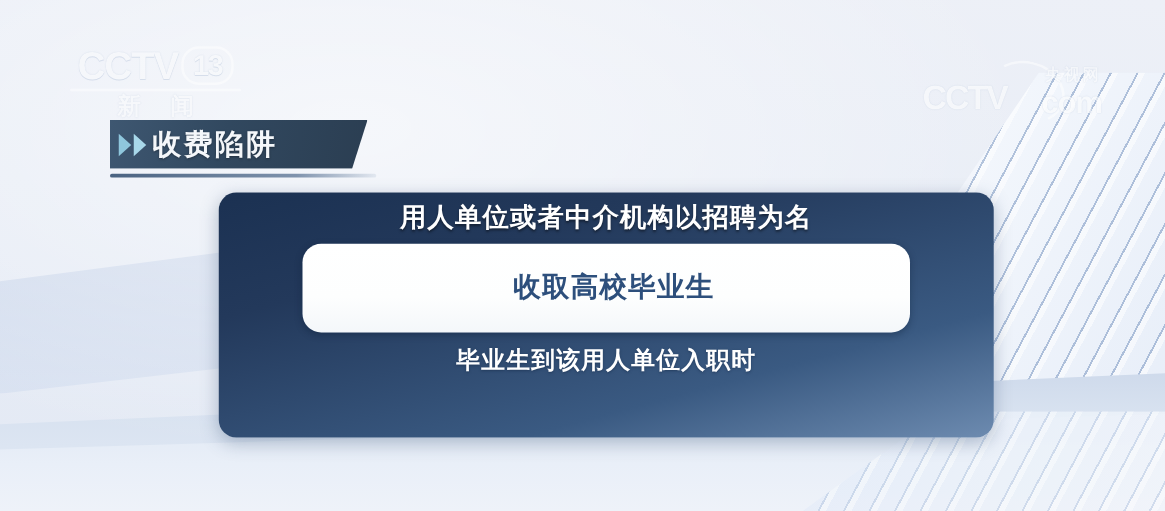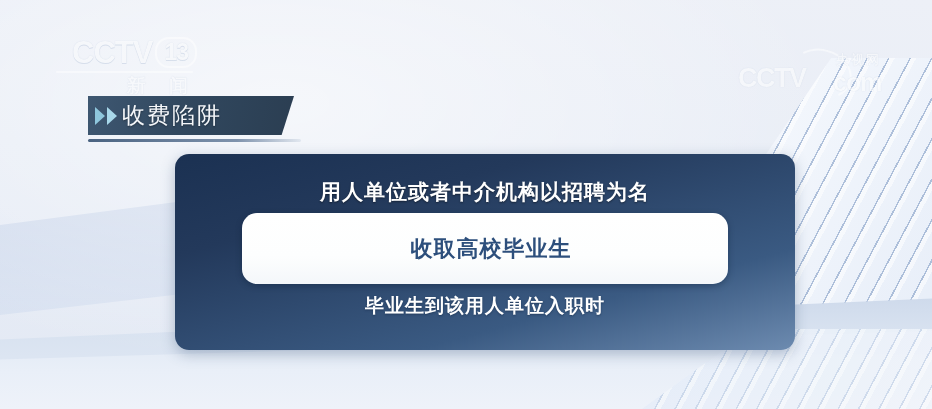--- a/index.html
+++ b/index.html
@@ -109,21 +109,21 @@
 
   
   .wm-cctv13 {
     position: absolute;
     left: 52px;
     top: 36px;
     width: 145px;
     height: 62px;
     opacity: .50;
     color: #ffffff;
-    text-align: right;
+    text-align: center;
     user-select: none;
   }
   .wm-cctv13 .wm-row1 {
     font-size: 31px;
     font-weight: 700;
     letter-spacing: -1px;
     line-height: 34px;
     color: rgba(255,255,255,.95);
     text-shadow: 0 0 1px rgba(160,178,205,.9), 0 1px 0 rgba(150,170,200,.55);
   }
@@ -229,21 +229,21 @@
     width: 0;
     height: 0;
     border-top: 9px solid transparent;
     border-bottom: 9px solid transparent;
     border-left: 10px solid #8fc7dd;
   }
   .chev.c2 { border-left-color: #a8d8ea; }
   .title-text {
     color: #f4f7fa;
     font-size: 23px;
-    font-weight: 400;
+    font-weight: 700;
     letter-spacing: 2px;
     font-family: "DejaVu Sans", "Liberation Sans", sans-serif;
     text-shadow: 0 1px 2px rgba(0,0,0,.35);
     white-space: nowrap;
   }
   .title-underline {
     position: absolute;
     left: 88px;
     top: 139px;
     width: 213px;
@@ -263,21 +263,21 @@
     background: linear-gradient(165deg, #1b3152 0%, #23395b 28%, #3a5a82 72%, #6d8bb0 100%);
     box-shadow: 0 4px 14px rgba(60,85,120,.35);
     overflow: hidden;
   }
   .panel-inner {
     position: absolute;
     inset: 0;
     display: flex;
     flex-direction: column;
     align-items: center;
-    padding-top: 24px;
+    padding-top: 6px;
   }
   .line-top {
     color: #ffffff;
     font-size: 21px;
     font-weight: 700;
     letter-spacing: 1px;
     font-family: "DejaVu Sans", "Liberation Sans", sans-serif;
     text-shadow: 0 1px 2px rgba(0,0,0,.45);
     white-space: nowrap;
   }

